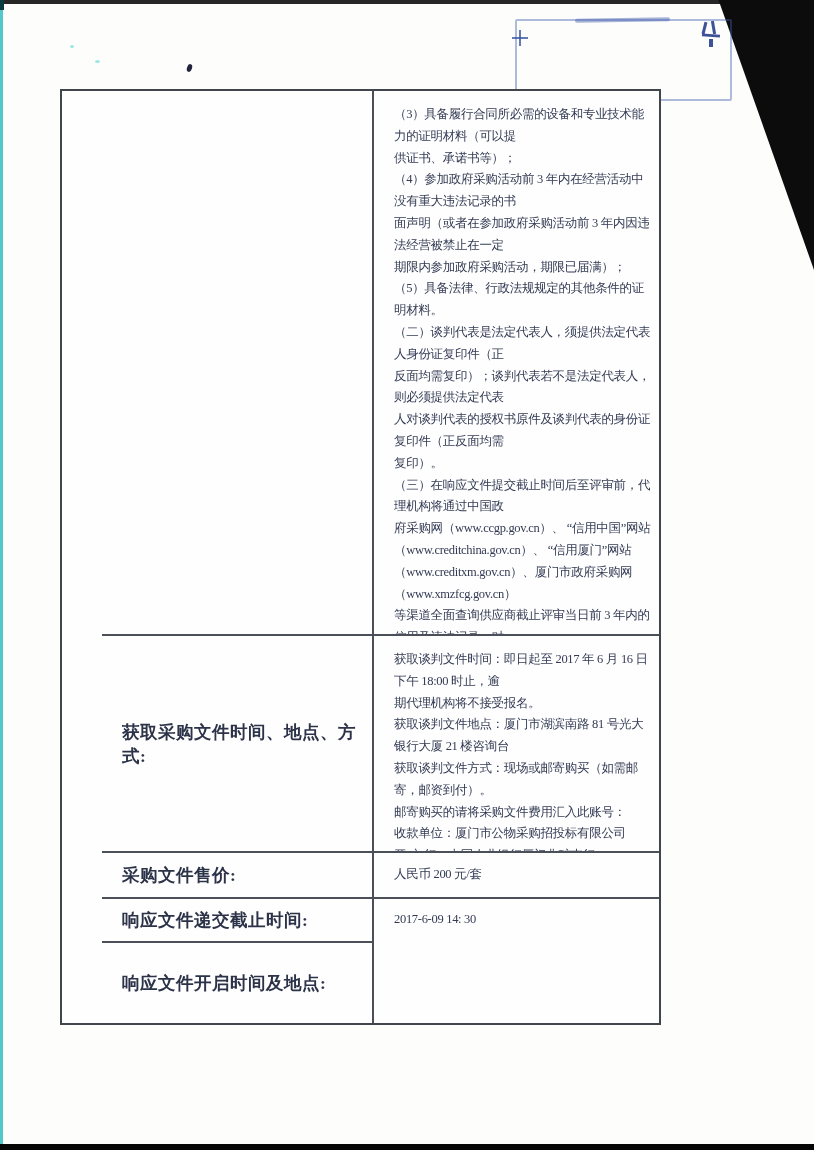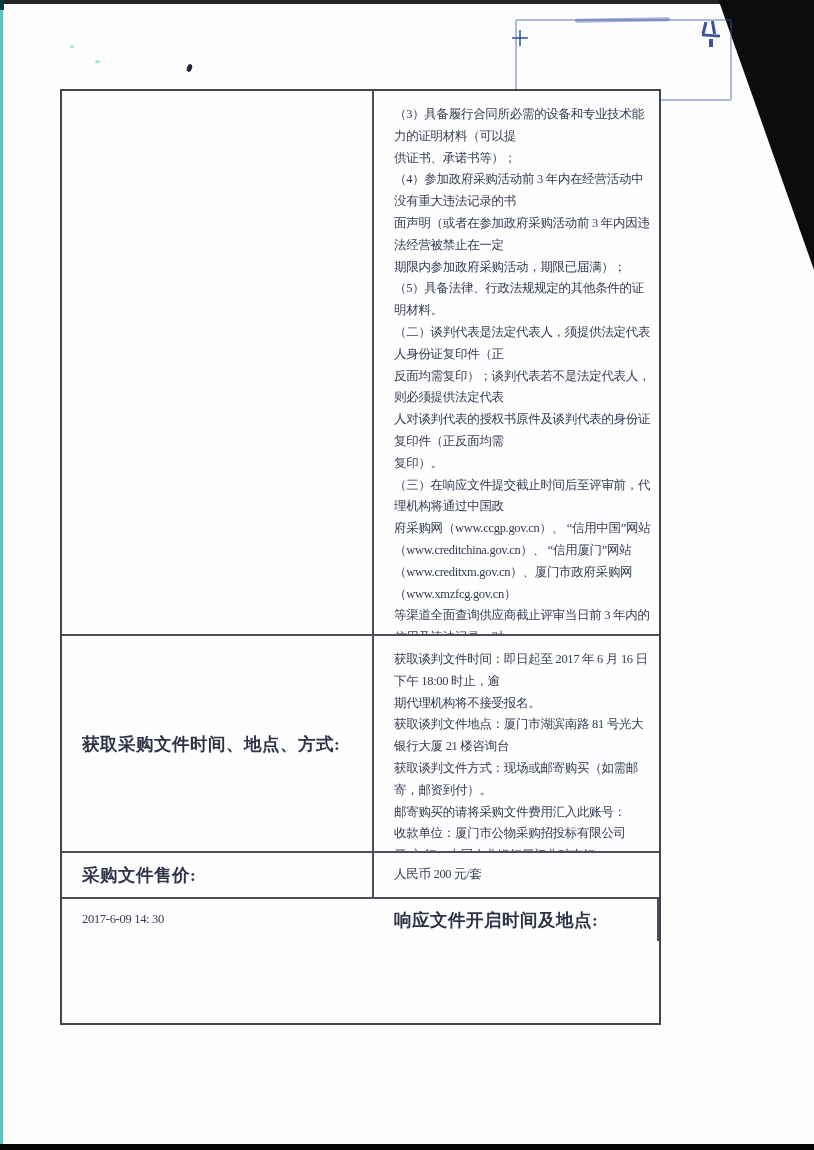--- a/index.html
+++ b/index.html
@@ -64,21 +64,21 @@
     grid-template-rows:543px 217px 46px 44px 1fr;
     background:#fefefe;
     color:#333b54;
   }
   .cell{box-sizing:border-box;overflow:hidden;}
   .cell.left{border-right:2px solid #4b5058;}
   .cell.topline{border-top:2px solid #4b5058;font-family:Liberation Serif, serif;}
   .label-cell{
     display:flex;align-items:center;
     padding-left:20px;padding-right:8px;
-    font-weight:bold;font-size:17.5px;letter-spacing:.5px;color:#2c3349;
+    font-weight:bold;font-size:17.5px;letter-spacing:.5px;color:#2c3349;margin-left:40px;
   }
   .value-cell{
     padding:13px 6px 0 20px;
     font-size:12.5px;line-height:21.8px;letter-spacing:-.3px;
     white-space:pre-line;
   }
   .value-cell.vcenter{
     display:flex;align-items:center;padding-top:0;
   }
 </style>
@@ -143,20 +143,21 @@
 获取谈判文件方式：现场或邮寄购买（如需邮寄，邮资到付）。
 邮寄购买的请将采购文件费用汇入此账号：
 收款单位：厦门市公物采购招投标有限公司
 开 户 行：中国农业银行厦门非矿支行
 账　　号：40343001040010641
 报名联系人：傅小姐，电话：0592-2230888，传真：0592-2225703</div>
 
     <div class="cell left label-cell topline">采购文件售价:</div>
     <div class="cell value-cell vcenter topline">人民币 200 元/套</div>
 
+    <div class="cell left label-cell topline">响应文件递交截止时间:</div>
     <div class="cell value-cell vcenter topline">2017-6-09 14: 30</div>
 
     <div class="cell left label-cell topline">响应文件开启时间及地点:</div>
 
   </div>
 
   <div class="scan-edge-bottom"></div>
 </div>
 
 </body></html>

